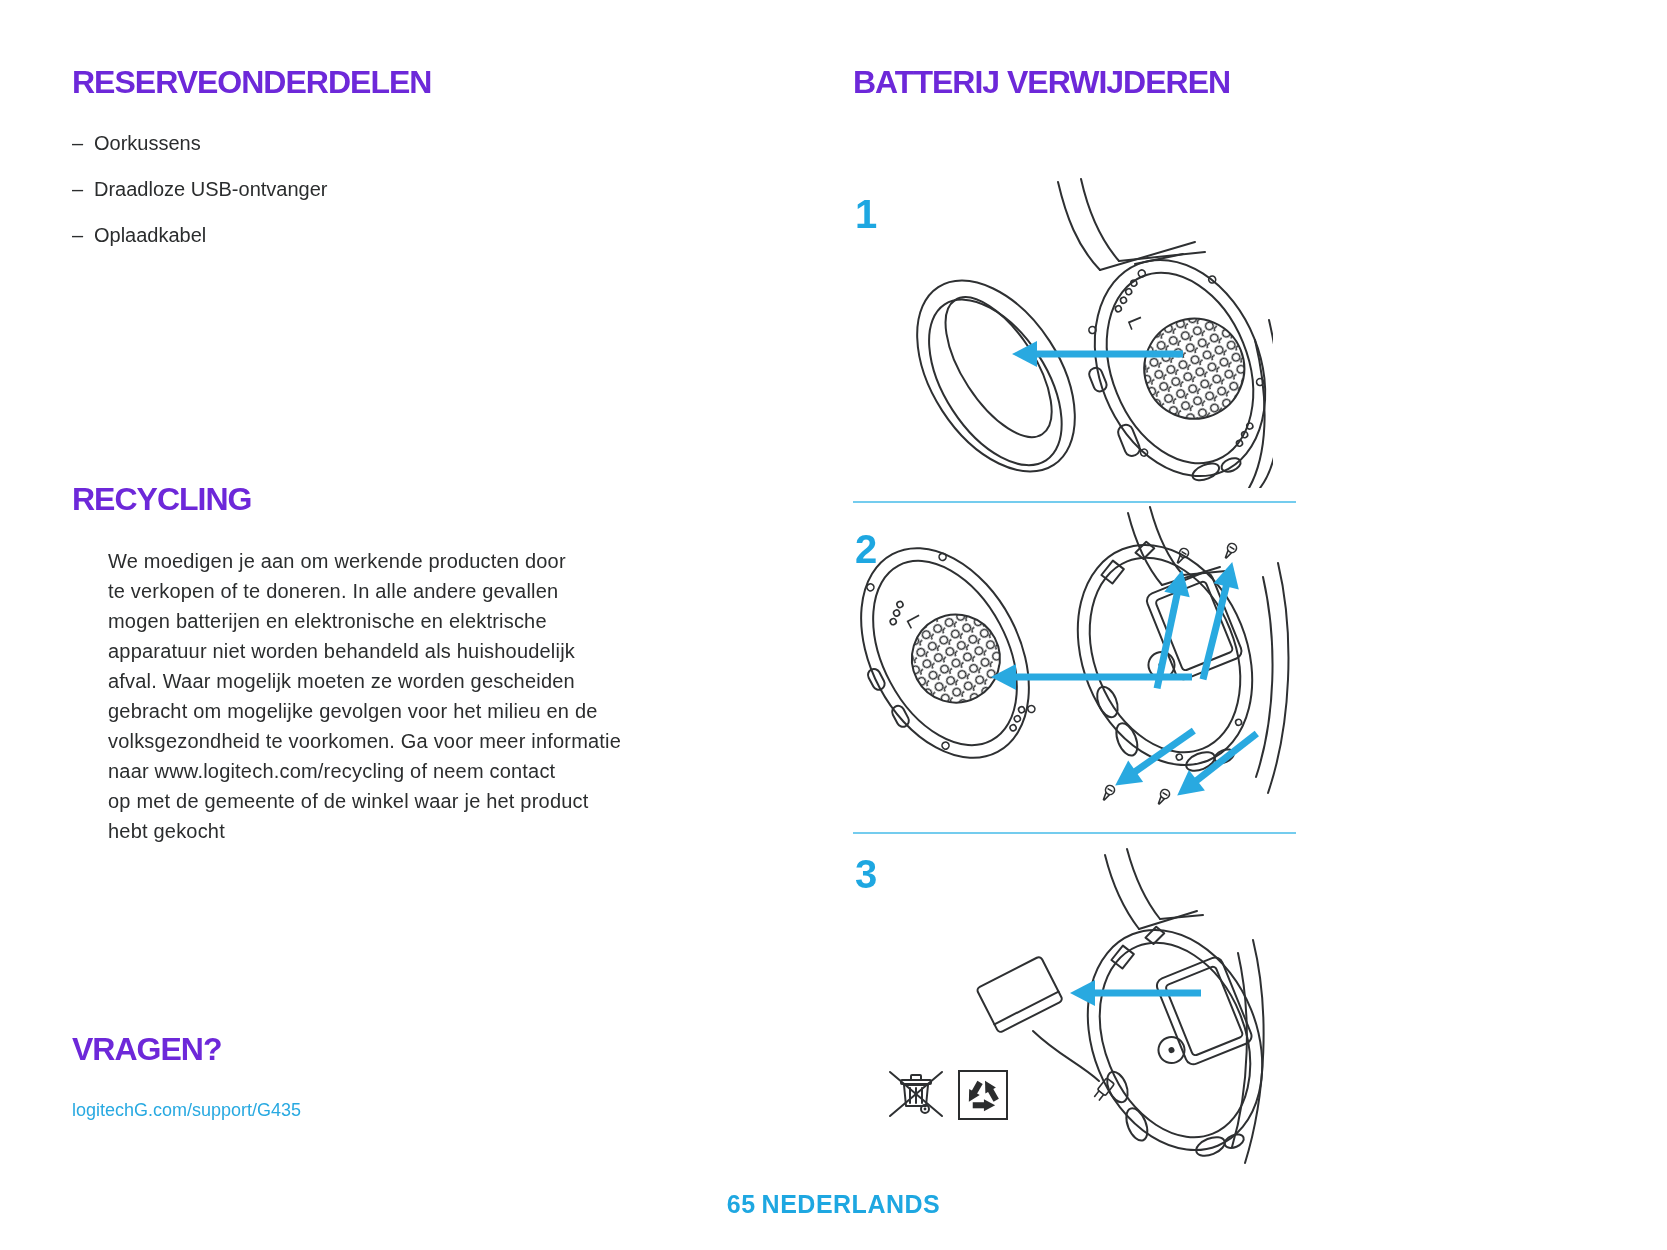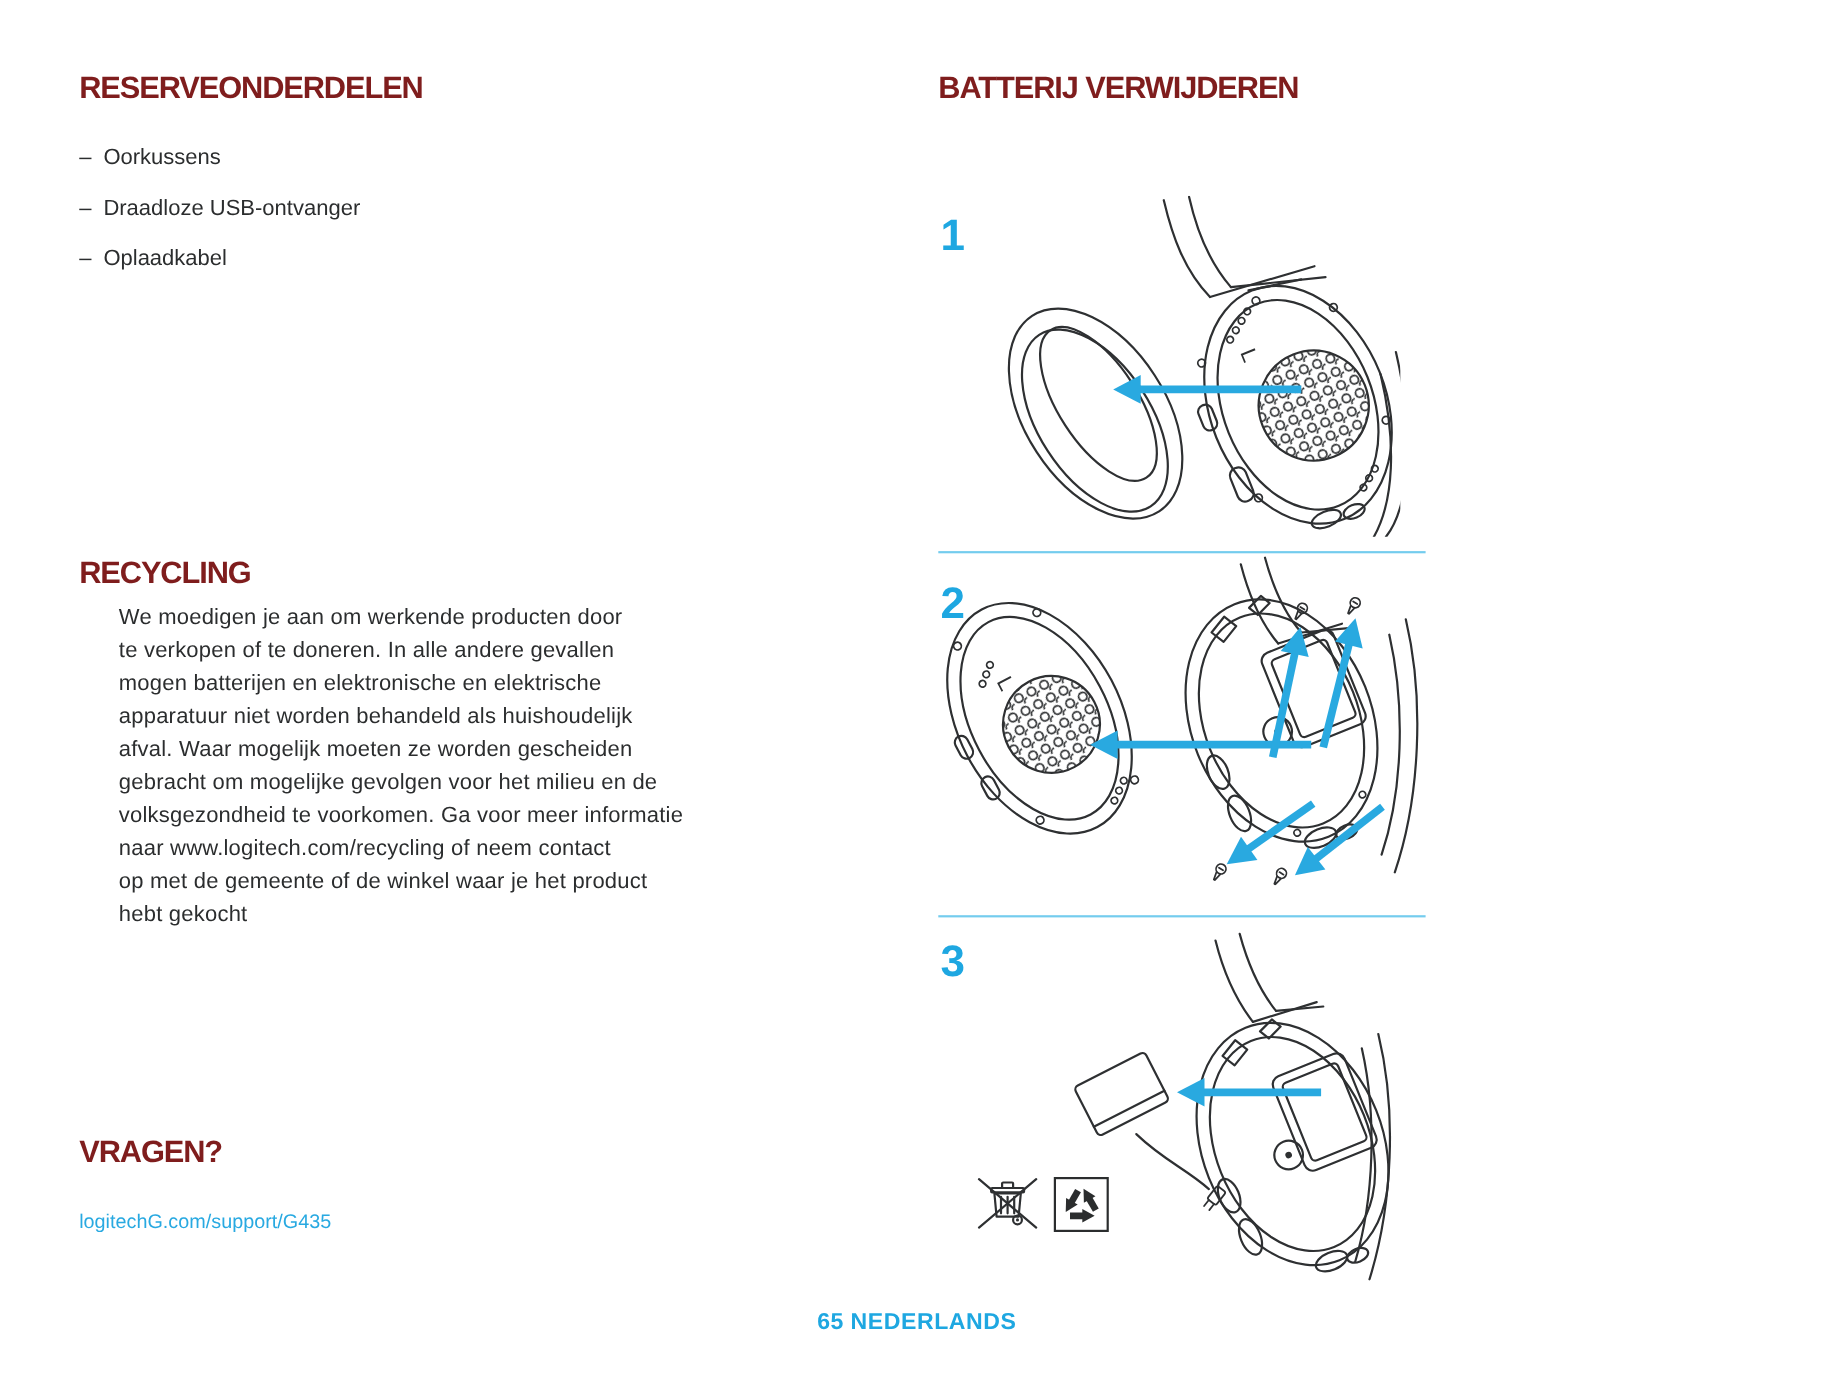--- a/index.html
+++ b/index.html
@@ -1,28 +1,28 @@
 <!DOCTYPE html>
 <html><head>
 <meta charset="utf-8">
 <style>
   html,body{margin:0;padding:0;background:#ffffff;}
   #page{position:relative;width:1667px;height:1250px;background:#ffffff;overflow:hidden;
         font-family:"Liberation Sans","DejaVu Sans",sans-serif;color:#2b2d2e;}
-  .h1{position:absolute;font-size:28px;font-weight:700;letter-spacing:-1px;line-height:1;color:#7f1d1d;white-space:nowrap;}
+  .h1{position:absolute;font-size:32px;font-weight:700;letter-spacing:-1px;line-height:1;color:#6d28d9;white-space:nowrap;}
   .stepnum{position:absolute;font-size:40px;font-weight:700;line-height:1;color:#1ea7e1;}
   .list{position:absolute;left:72px;top:130px;}
   .li{display:flex;align-items:flex-start;font-size:20px;line-height:26px;margin-bottom:20px;white-space:nowrap;}
   .li .dash{width:22px;color:#2b2d2e;}
   .para{position:absolute;left:72px;top:546px;}
   .para .pline{font-size:20px;line-height:30px;letter-spacing:0.2px;white-space:nowrap;color:#2b2d2e;margin-left:36px;}
   .link{position:absolute;left:72px;top:1100px;font-size:18px;color:#28a9e1;text-decoration:none;white-space:nowrap;cursor:pointer;}
   .divider{position:absolute;left:853px;width:443px;height:2px;background:#74ccee;}
   .footer{position:absolute;left:0;right:0;top:1190px;display:flex;justify-content:center;gap:6px;
-          font-size:21px;font-weight:700;color:#1ea7e1;letter-spacing:0.5px;text-align:right;}
+          font-size:25px;font-weight:700;color:#1ea7e1;letter-spacing:0.5px;text-align:right;}
   .illus{position:absolute;}
   .art{stroke:#2e3032;stroke-width:2;fill:none;stroke-linecap:round;stroke-linejoin:round;}
   .artthin{stroke:#2e3032;stroke-width:1.6;fill:none;stroke-linecap:round;stroke-linejoin:round;}
   .arrow-line{stroke:#29a9e0;stroke-width:7;}
   .arrow-head{fill:#29a9e0;stroke:none;}
   .lbl{fill:#2e3032;font-family:"Liberation Sans","DejaVu Sans",sans-serif;font-size:20px;font-weight:400;stroke:none;}
   .recycle-box{position:absolute;left:958px;top:1070px;width:50px;height:50px;border:2.5px solid #2b2d2e;
                box-sizing:border-box;display:flex;align-items:center;justify-content:center;background:#fff;}
 </style>
 </head>
@@ -40,21 +40,21 @@
     <div class="li">
       <span class="dash">–</span>
       <span>Draadloze USB-ontvanger</span>
     </div>
     <div class="li">
       <span class="dash">–</span>
       <span>Oplaadkabel</span>
     </div>
   </div>
 
-  <div class="h1" style="left:72px;top:483px;margin-top:24px;">RECYCLING</div>
+  <div class="h1" style="left:72px;top:483px;">RECYCLING</div>
 
   <div class="para">
     <div class="pline">We moedigen je aan om werkende producten door</div>
     <div class="pline">te verkopen of te doneren. In alle andere gevallen</div>
     <div class="pline">mogen batterijen en elektronische en elektrische</div>
     <div class="pline">apparatuur niet worden behandeld als huishoudelijk</div>
     <div class="pline">afval. Waar mogelijk moeten ze worden gescheiden</div>
     <div class="pline">gebracht om mogelijke gevolgen voor het milieu en de</div>
     <div class="pline">volksgezondheid te voorkomen. Ga voor meer informatie</div>
     <div class="pline">naar www.logitech.com/recycling of neem contact</div>

